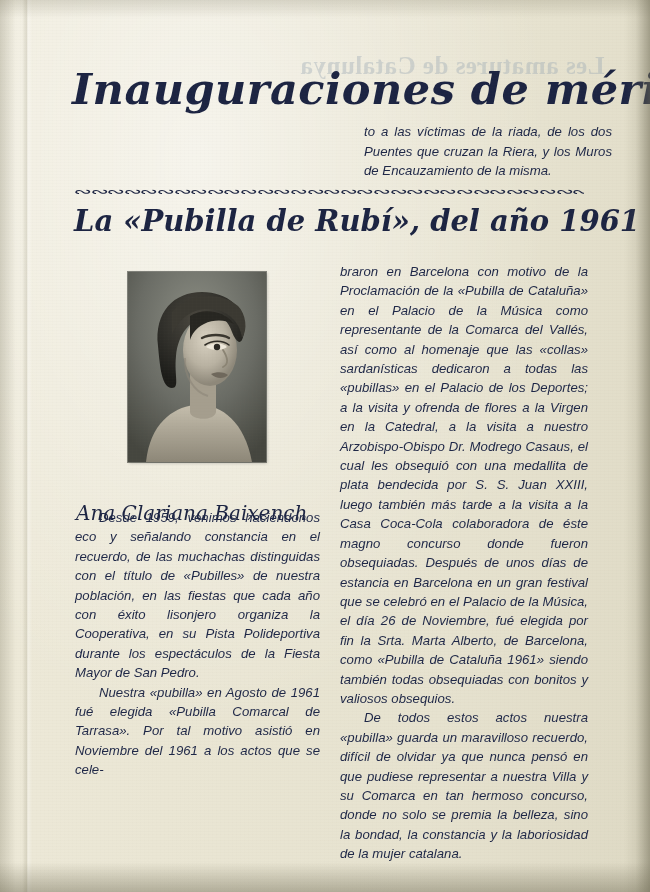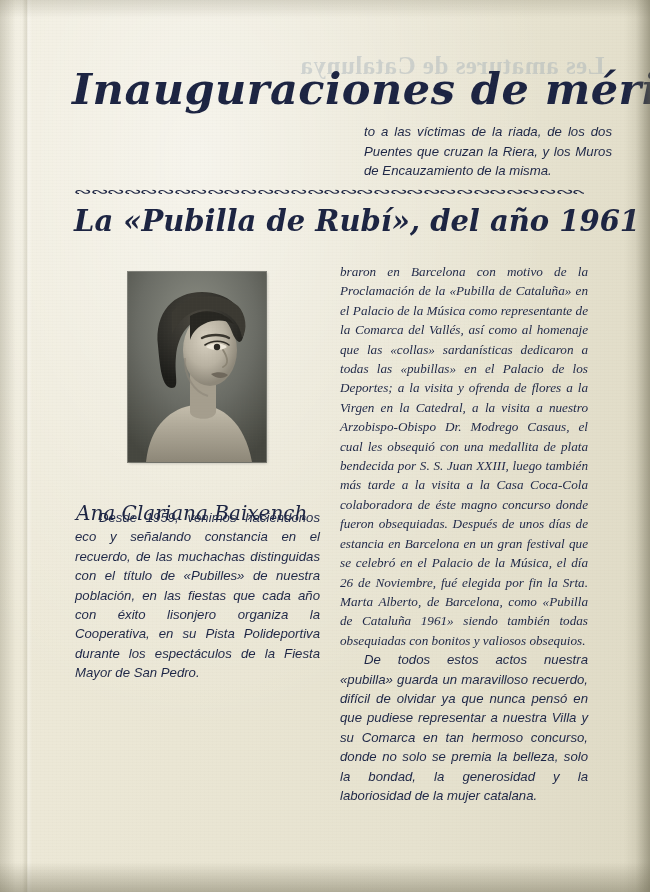--- a/index.html
+++ b/index.html
@@ -124,21 +124,21 @@
   
   .col{
     position:absolute;
     font-family:"Liberation Sans", sans-serif;
     font-style:italic;font-size:13.2px;line-height:19.4px;
     color:#1e2747;text-align:justify;
   }
   .col.left{left:75px;top:508px;width:245px;}
   .col.right{left:340px;top:262px;width:248px;}
   .col p{margin:0;text-indent:24px;}
-  .col p.cont{text-indent:0;font-family:Liberation Serif, serif;}
+  .col p.cont{text-indent:0;}
 </style>
 </head>
 <body>
 
 <div class="page">
 
   <div class="bleed">Les amatures de Catalunya</div>
 
   <div class="content">
 
@@ -203,24 +203,25 @@
         <path d="M57 86 C56 104 66 120 80 124" stroke="#8c8678" stroke-width="2" fill="none" opacity=".6"></path>
 
         <rect x="0" y="0" width="138" height="190" fill="none"></rect>
       </svg>
     </div>
 
     <div class="caption">Ana Clariana Baixench</div>
 
     <div class="col left" id="col-left">
         <p>Desde 1959, venimos haciéndonos eco y señalando constancia en el recuerdo, de las muchachas distinguidas con el título de «Pubilles» de nuestra población, en las fiestas que cada año con éxito lisonjero organiza la Cooperativa, en su Pista Polideportiva durante los espectáculos de la Fiesta Mayor de San Pedro.</p>
+        <p>Nuestra «pubilla» en Agosto de 1961 fué elegida «Pubilla Comarcal de Tarrasa». Por tal motivo asistió en Noviembre del 1961 a los actos que se cele-</p>
       </div>
     <div class="col right" id="col-right">
         <p class="cont">braron en Barcelona con motivo de la Proclamación de la «Pubilla de Cataluña» en el Palacio de la Música como representante de la Comarca del Vallés, así como al homenaje que las «collas» sardanísticas dedicaron a todas las «pubillas» en el Palacio de los Deportes; a la visita y ofrenda de flores a la Virgen en la Catedral, a la visita a nuestro Arzobispo-Obispo Dr. Modrego Casaus, el cual les obsequió con una medallita de plata bendecida por S. S. Juan XXIII, luego también más tarde a la visita a la Casa Coca-Cola colaboradora de éste magno concurso donde fueron obsequiadas. Después de unos días de estancia en Barcelona en un gran festival que se celebró en el Palacio de la Música, el día 26 de Noviembre, fué elegida por fin la Srta. Marta Alberto, de Barcelona, como «Pubilla de Cataluña 1961» siendo también todas obsequiadas con bonitos y valiosos obsequios.</p>
-        <p>De todos estos actos nuestra «pubilla» guarda un maravilloso recuerdo, difícil de olvidar ya que nunca pensó en que pudiese representar a nuestra Villa y su Comarca en tan hermoso concurso, donde no solo se premia la belleza, solo la bondad, la generosidad y la laboriosidad de la mujer catalana.</p>
+        <p>De todos estos actos nuestra «pubilla» guarda un maravilloso recuerdo, difícil de olvidar ya que nunca pensó en que pudiese representar a nuestra Villa y su Comarca en tan hermoso concurso, donde no solo se premia la belleza, sino la bondad, la constancia y la laboriosidad de la mujer catalana.</p>
       </div>
 
   </div>
 
   <div class="grain"></div>
   <div class="crease"></div>
   <div class="edge-top"></div>
   <div class="edge-left"></div>
   <div class="edge-right"></div>
   <div class="edge-bottom"></div>

